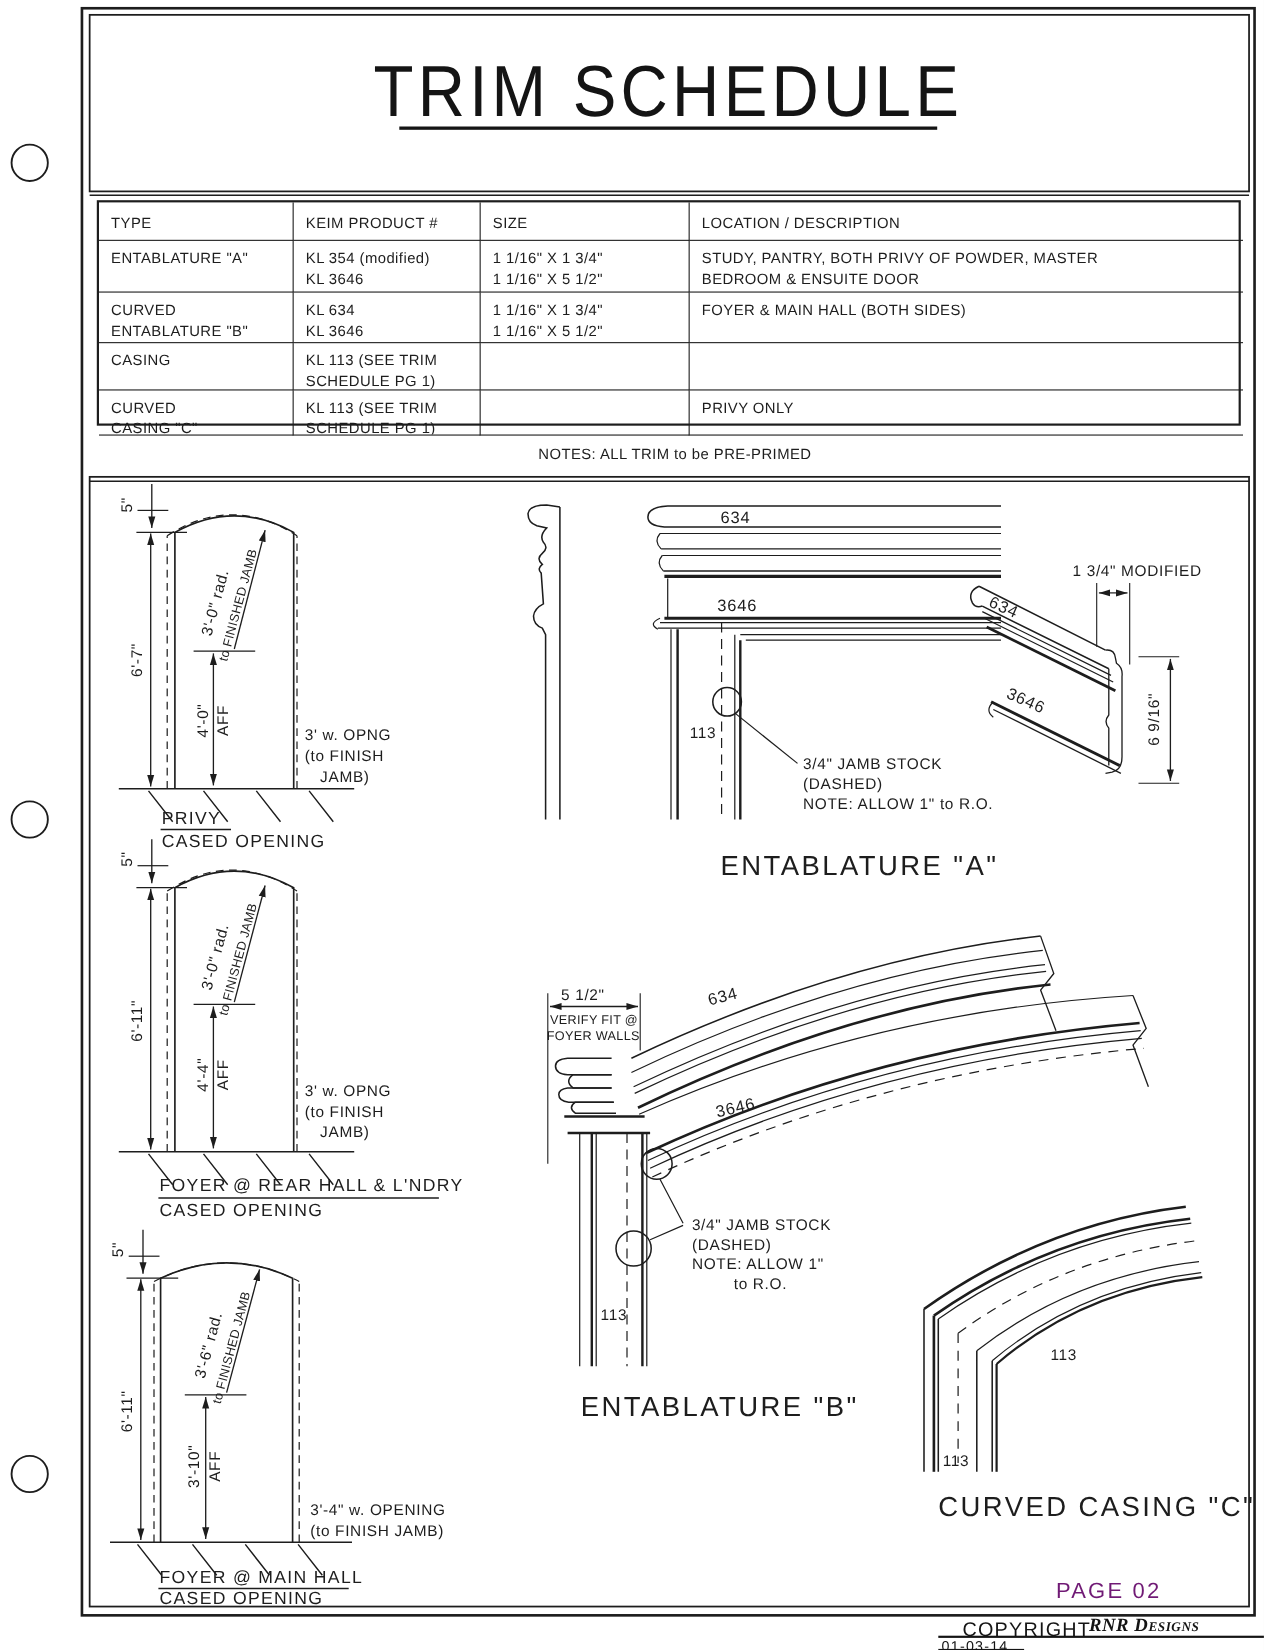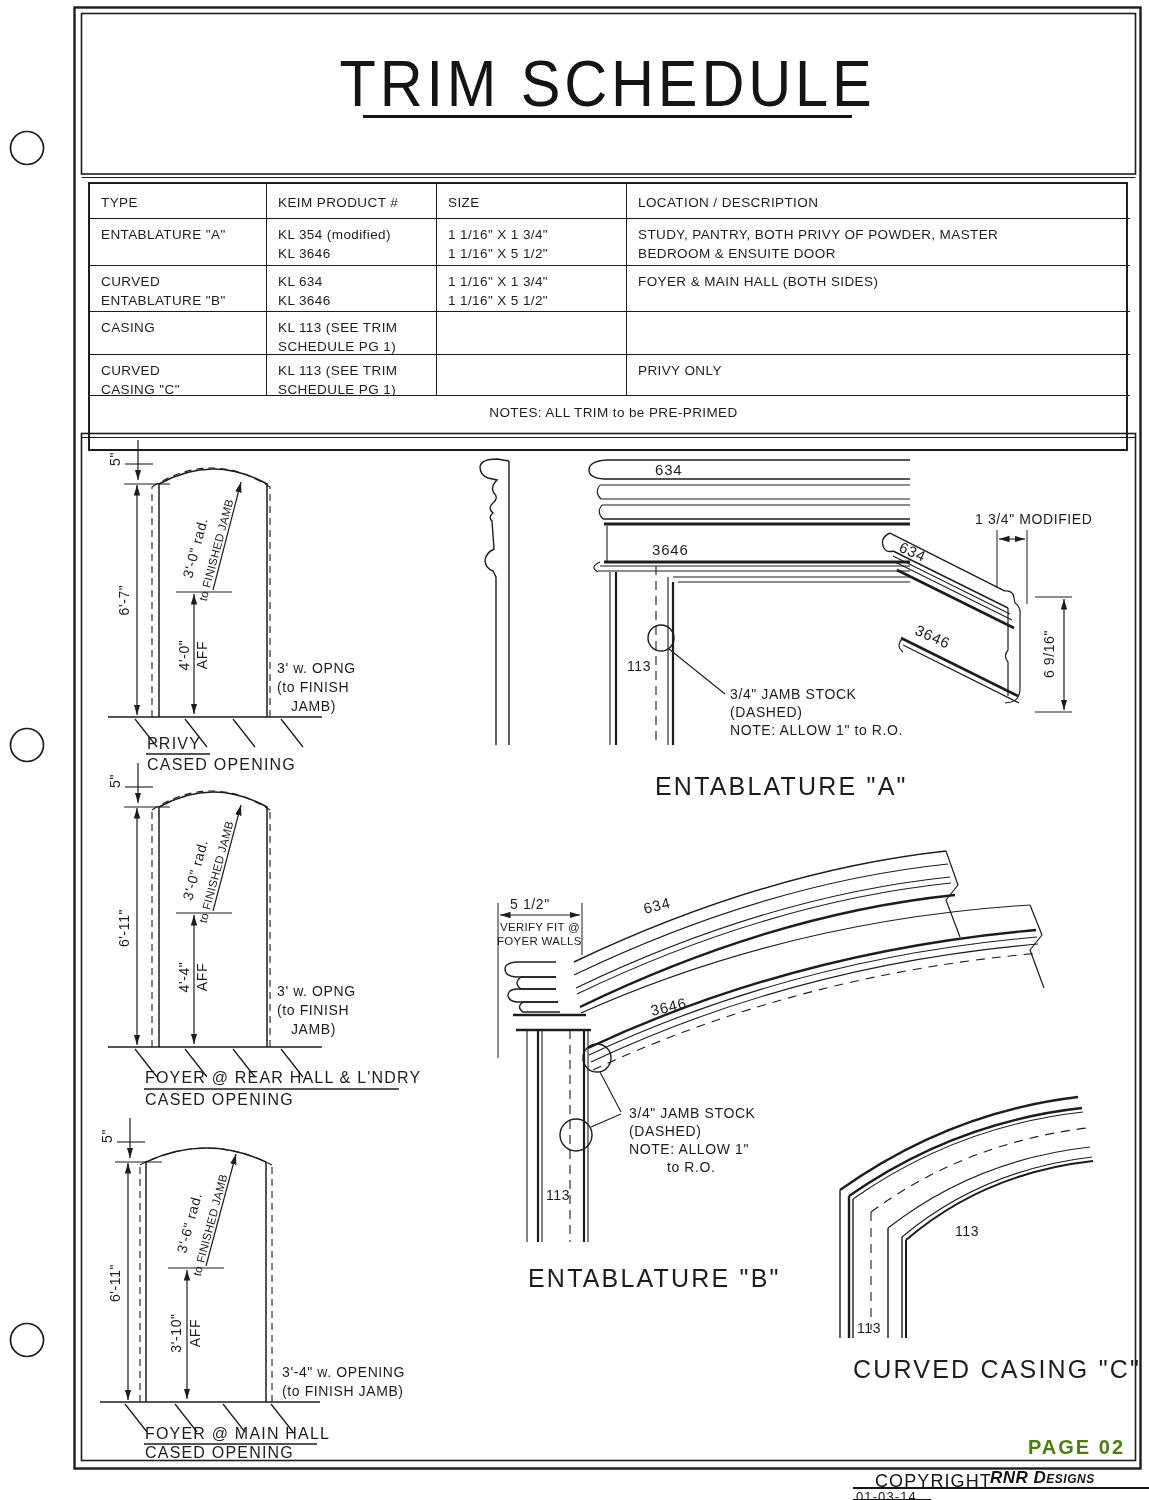--- a/index.html
+++ b/index.html
@@ -16,36 +16,36 @@
   .t-lab{font-size:15px;letter-spacing:0.8px;}
   
   .title-wrap{
     position:absolute;left:280px;top:46px;width:655px;text-align:center;
     font-size:62px;letter-spacing:4px;font-weight:400;color:#141414;
     transform:scale(0.96,1.06);transform-origin:center top;white-space:nowrap;
   }
   .title-underline{position:absolute;left:363px;top:115px;width:489px;height:3px;background:#141414;}
   
   .table{
-    position:absolute;left:88px;top:182px;width:1040px;height:269px;
+    position:absolute;left:88px;top:182px;width:1040px;height:205px;
     display:grid;grid-template-columns:177px 170px 190px 503px;
     grid-template-rows:35px 47px 46px 43px 41px 33px;
     border:2px solid #1d1d1d;box-sizing:border-box;
     font-size:13.5px;letter-spacing:0.4px;line-height:19px;
   }
   .cell{border-right:1.5px solid #1d1d1d;border-bottom:1.5px solid #1d1d1d;
     padding:6px 4px 0 11px;box-sizing:border-box;overflow:hidden;white-space:nowrap;}
   .cell.hdr{padding-top:9px;}
   .cell.last{border-right:none;}
   .cell.notes{grid-column:1 / 5;border-right:none;border-bottom:none;padding-top:7px;text-align:center;}
   
-  .page-label{position:absolute;left:960px;top:1436px;width:165px;text-align:right;
-    font-size:20px;letter-spacing:2px;color:#4d7c0f;font-weight:bold;}
+  .page-label{position:absolute;left:960px;top:1436px;width:165px;
+    font-size:20px;letter-spacing:2px;color:#701a75;}
   .fnote{position:absolute;font-size:18px;letter-spacing:1.1px;color:#141414;}
-  .brand{font-family:Liberation Sans, sans-serif;font-weight:bold;font-style:italic;
+  .brand{font-family:Liberation Serif, serif;font-weight:bold;font-style:italic;
     font-variant:small-caps;font-size:17px;letter-spacing:0.5px;}
   .rule{position:absolute;background:#141414;}
 </style>
 </head>
 <body>
 
 <div id="sheet">
 
   <svg id="lineart" viewBox="0 0 1149 1500">
     <defs>

